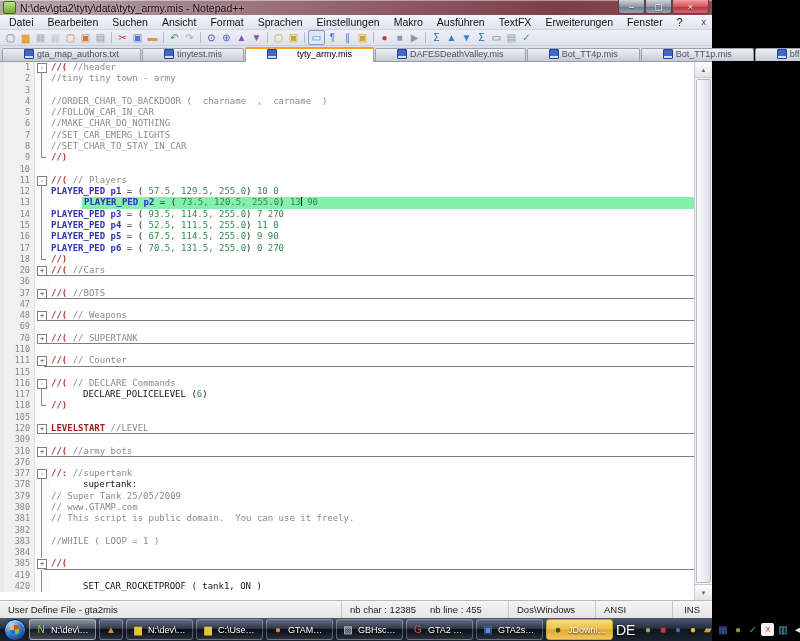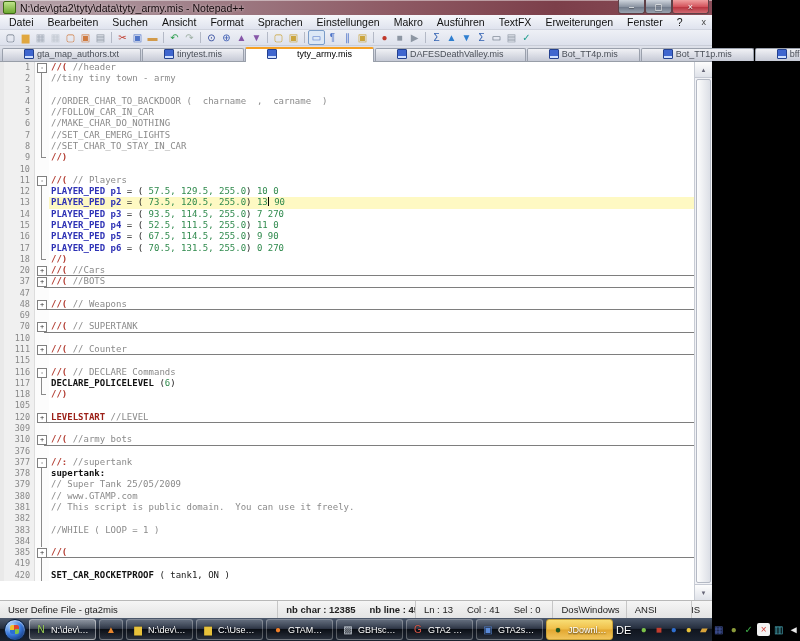--- a/index.html
+++ b/index.html
@@ -51,44 +51,44 @@
   .ln{width:26px;flex:none;padding-right:4px;background:#f0f0f0;border-right:1px solid #ddd;
     font:8.5px/11.3px "DejaVu Sans Mono",monospace;color:#888;text-align:right;}
   .fold{width:14px;flex:none;position:relative;background:#fcfcfc;}
   .fold.vline::before{content:'';position:absolute;left:6px;top:0;bottom:0;border-left:1px solid #8a8a8a;}
   .fold.corner::before{content:'';position:absolute;left:6px;top:0;height:5px;border-left:1px solid #8a8a8a;}
   .fold.corner::after{content:'';position:absolute;left:6px;top:5px;width:5px;border-top:1px solid #8a8a8a;}
   .fold.minus::before{content:'';position:absolute;left:6px;top:10px;bottom:0;border-left:1px solid #8a8a8a;}
   .fbox{position:absolute;left:2px;top:1px;width:8px;height:8px;border:1px solid #808080;background:#fff;
     font:7px/8px "DejaVu Sans Mono",monospace;text-align:center;color:#333;}
   .code{flex:1;font:9px/11.3px "DejaVu Sans Mono",monospace;white-space:pre;color:#1a1a1a;padding-left:2px;}
-  .row.cur .code{background:#fef9c3;}
+  .row.cur .code{background:#86efac;margin-left:33px;}
   .row.hline::after{content:'';position:absolute;left:44px;right:0;bottom:0;border-bottom:1px solid #7e7e7e;}
   .t-c{color:#8a8a8a;}
   .t-f{color:#b23b30;font-weight:bold;}
   .t-k{color:#2d31b5;font-weight:bold;}
   .t-n{color:#2f8a4d;}
-  .t-b{color:#111;font-weight:bold;}
+  .t-b{color:#111;font-weight:normal;margin-left:32px;}
   .t-r{color:#9c2018;font-weight:bold;text-align:center;}
   .t-t{color:#1a1a1a;}
   .caret{display:inline-block;width:1px;height:9px;background:#000;vertical-align:-1px;}
   .scrollbar{position:absolute;right:0;top:0;bottom:0;width:17px;background:#f1f2f6;border-left:1px solid #c8ccd4;}
   .sb-btn{height:15px;display:flex;align-items:center;justify-content:center;font-size:6px;color:#667;
     background:linear-gradient(#fdfdfd,#dfe2e9);border-bottom:1px solid #c4c8d2;}
   .sb-btn.down{position:absolute;bottom:0;left:0;right:0;border-top:1px solid #c4c8d2;border-bottom:none;}
   .sb-thumb{position:absolute;left:1px;right:1px;top:17px;bottom:17px;border:1px solid #b4b9c4;border-radius:2px;
     background:linear-gradient(90deg,#fdfdfd,#dcdfe6);}
 
   
   .statusbar{height:17px;display:flex;align-items:center;background:linear-gradient(#f5f5f5,#e4e4e4);
     border-top:1px solid #b8b8b8;font-size:9.5px;color:#222;}
   .sb-sec{padding:0 8px;height:100%;display:flex;align-items:center;gap:14px;border-right:1px solid #c6c6c6;
     white-space:nowrap;overflow:hidden;}
   .sec-doctype{width:325px;}
-  .sec-counts{width:150px;font-weight:bold;}
+  .sec-counts{width:150px;}
   .sec-cursor{width:150px;}
   .sec-eol{width:70px;}
   .sec-enc{width:60px;}
   .sec-ins{flex:1;justify-content:flex-end;padding-right:12px;border-right:none;}
 
   
   .taskbar{height:23px;display:flex;align-items:center;gap:3px;padding:0 4px;
     background:linear-gradient(#4c586c,#252e3e 45%,#10151f 50%,#1b2330);}
   .start-orb{width:20px;height:20px;border-radius:50%;flex:none;position:relative;
     background:radial-gradient(circle at 35% 30%,#bfe0ff,#3a7be0 45%,#123a80 80%);
@@ -100,21 +100,21 @@
     background:linear-gradient(rgba(255,255,255,.16),rgba(255,255,255,.05) 45%,rgba(0,0,0,.28) 50%,rgba(255,255,255,.07));}
   .tb-btn.active{background:linear-gradient(rgba(255,255,255,.38),rgba(255,255,255,.15) 45%,rgba(30,40,60,.35) 50%,rgba(255,255,255,.18));
     border-color:rgba(255,255,255,.45);}
   .tb-btn.icononly{width:22px;justify-content:center;padding:0;}
   .tb-btn.flash{background:linear-gradient(#f8dd74,#efbe48 48%,#e2a730 52%,#f1c55c);border-color:#c9a138;}
   .tb-ic{width:12px;height:12px;flex:none;display:flex;align-items:center;justify-content:center;
     font-size:10px;line-height:12px;text-shadow:0 0 1px rgba(0,0,0,.6);}
   .tb-lbl{color:#fff;font-size:9px;white-space:nowrap;overflow:hidden;text-overflow:ellipsis;
     text-shadow:0 1px 2px rgba(0,0,0,.85);}
   .tray{margin-left:auto;display:flex;align-items:center;gap:4px;padding-right:4px;}
-  .de-indicator{color:#fff;font-size:11px;margin-right:2px;text-shadow:0 1px 1px #000;}
+  .de-indicator{color:#fff;font-size:14px;margin-right:2px;text-shadow:0 1px 1px #000;}
   .tray-icons{display:flex;align-items:center;gap:2px;}
   .tray-ic{width:13px;height:13px;display:flex;align-items:center;justify-content:center;
     font-size:10px;border-radius:2px;}
 </style>
 </head>
 <body>
 
 <div id="app">
 
   <div class="titlebar">
@@ -340,20 +340,26 @@
           <div class="code"><span class="t-f">//)</span></div>
         </div>
         <div class="row hline">
           <div class="bm"></div>
           <div class="ln">20</div>
           <div class="fold plus">
             <div class="fbox">+</div>
           </div>
           <div class="code"><span class="t-f">//( </span><span class="t-c">//Cars</span></div>
         </div>
+        <div class="row">
+          <div class="bm"></div>
+          <div class="ln">36</div>
+          <div class="fold "></div>
+          <div class="code"></div>
+        </div>
         <div class="row hline">
           <div class="bm"></div>
           <div class="ln">37</div>
           <div class="fold plus">
             <div class="fbox">+</div>
           </div>
           <div class="code"><span class="t-f">//( </span><span class="t-c">//BOTS</span></div>
         </div>
         <div class="row">
           <div class="bm"></div>
@@ -535,25 +541,20 @@
     </div>
   </div>
 
   <div class="statusbar">
     <div class="sb-sec sec-doctype">
       <span>User Define File - gta2mis</span>
     </div>
     <div class="sb-sec sec-counts">
       <span>nb char : 12385</span>
       <span>nb line : 455</span>
-    </div>
-    <div class="sb-sec sec-cursor">
-      <span>Ln : 13</span>
-      <span>Col : 41</span>
-      <span>Sel : 0</span>
     </div>
     <div class="sb-sec sec-eol">
       <span>Dos\Windows</span>
     </div>
     <div class="sb-sec sec-enc">
       <span>ANSI</span>
     </div>
     <div class="sb-sec sec-ins">
       <span>INS</span>
     </div>

